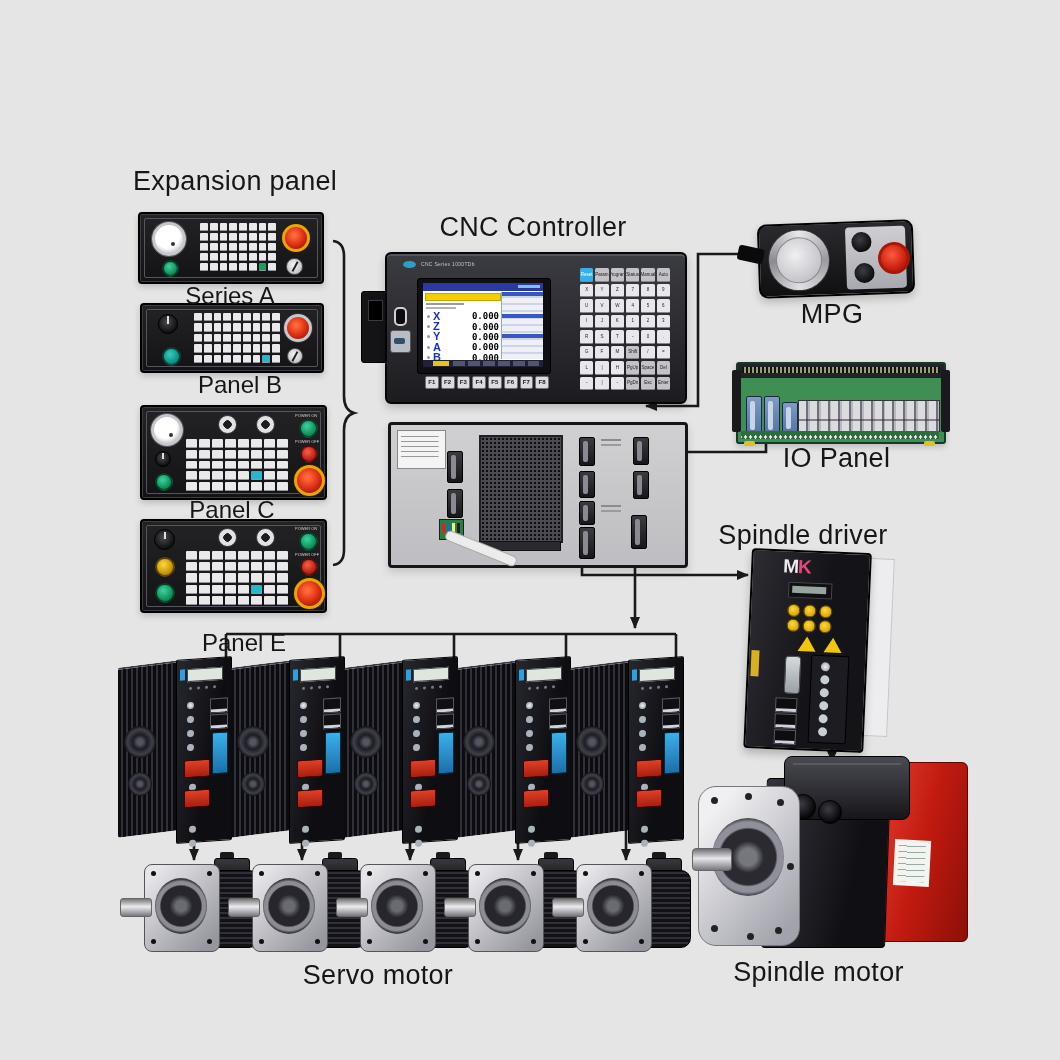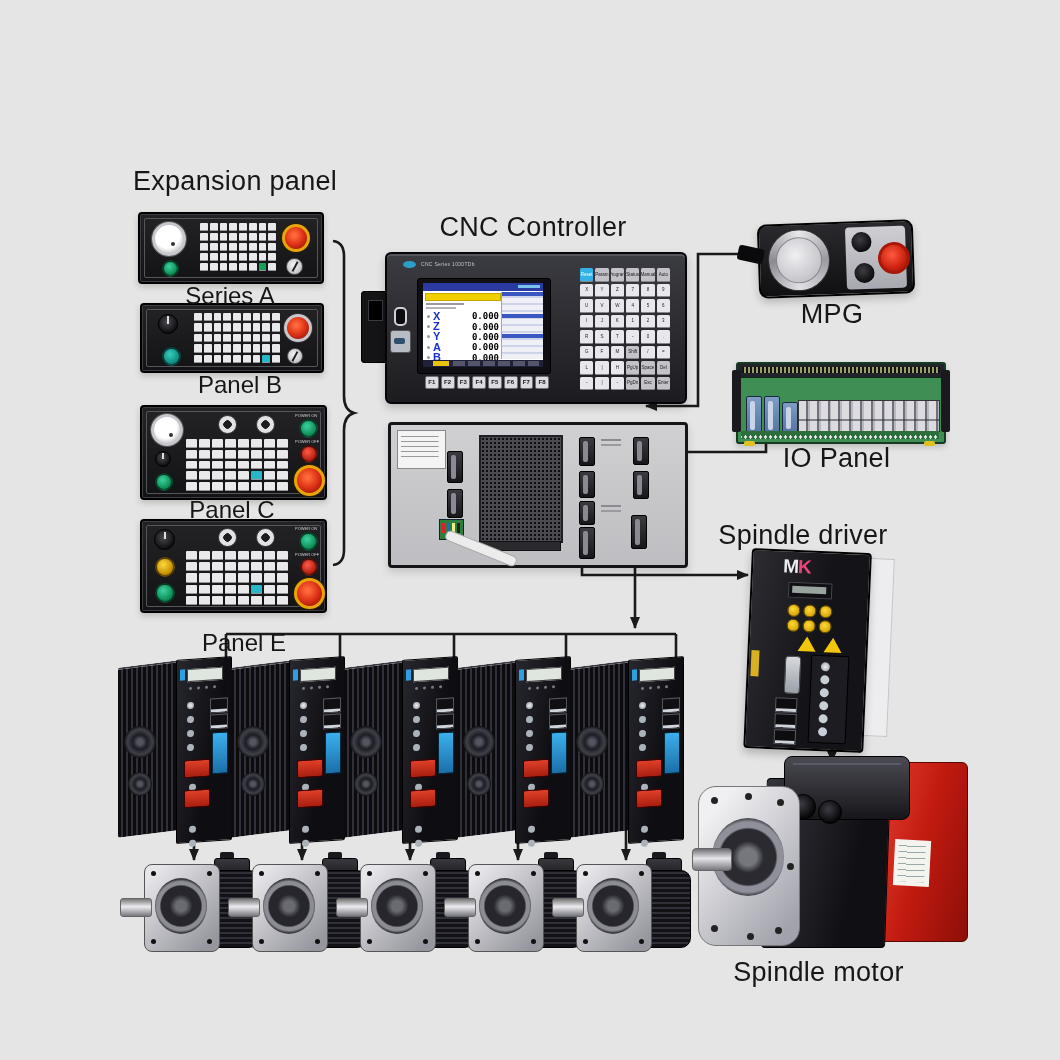--- a/index.html
+++ b/index.html
@@ -236,20 +236,21 @@
       <polyline points="626,828 626,860" marker-end="url(#arr)"></polyline>
       <polyline points="832,740 832,762" marker-end="url(#arr)"></polyline>
     </g>
   </svg>
 
   <div class="t" style="left:120px;top:166px;width:230px;">Expansion panel</div>
   <div class="t" style="left:418px;top:212px;width:230px;text-align:center;">CNC Controller</div>
   <div class="t" style="left:782px;top:299px;width:100px;">MPG</div>
   <div class="t" style="left:774px;top:443px;width:125px;">IO Panel</div>
   <div class="t" style="left:708px;top:520px;width:190px;">Spindle driver</div>
+  <div class="t" style="left:283px;top:960px;width:190px;">Servo motor</div>
   <div class="t" style="left:721px;top:957px;width:195px;">Spindle motor</div>
 
   <div class="plabel" style="left:155px;top:282px;width:150px;">Series A</div>
   <div class="plabel" style="left:165px;top:371px;width:150px;">Panel B</div>
   <div class="plabel" style="left:157px;top:496px;width:150px;">Panel C</div>
   <div class="plabel" style="left:169px;top:608px;width:150px;margin-top:21px;">Panel E</div>
 
   <div class="panel" style="left:138px;top:212px;width:182px;height:68px;">
     <i class="pframe"></i>
     <i class="dial" style="left:12px;top:8px;width:28px;height:28px;"></i>

